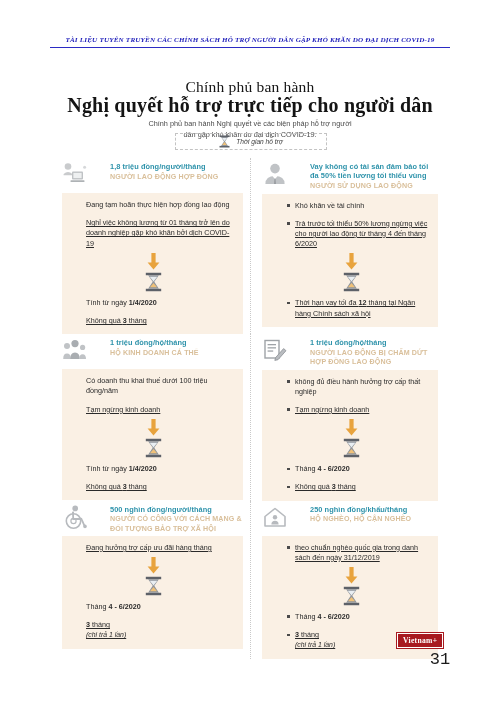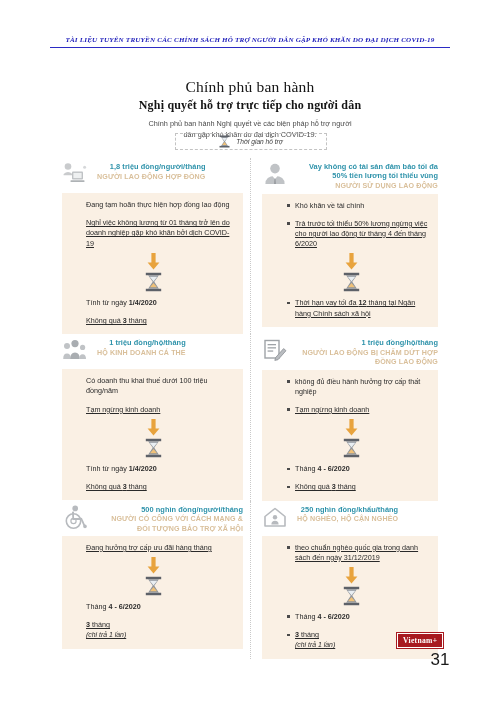--- a/index.html
+++ b/index.html
@@ -51,21 +51,21 @@
     font-family: "Liberation Serif", serif;
     font-weight: normal;
     font-size: 15.5px;
     color: #141414;
     line-height: 18px;
     letter-spacing: 0.2px;
   }
   .title-l2 {
     font-family: "Liberation Serif", serif;
     font-weight: bold;
-    font-size: 12px;
+    font-size: 20px;
     color: #141414;
     line-height: 19px;
     letter-spacing: 0.2px;
   }
   .subtitle {
     margin-top: 4px;
     font-family: "Liberation Sans", sans-serif;
     font-size: 7.3px;
     color: #4a4a4a;
     line-height: 10.5px;
@@ -109,24 +109,23 @@
     width: 50%;
     box-sizing: border-box;
     position: relative;
   }
   .col.left  { padding-right: 7px; }
   .col.right { padding-left: 11px; border-left: 1px dotted #c9c9c9; }
 
   .card-head {
     display: flex;
     align-items: flex-start;
-    gap: 9px;
+    gap: 22px;
     padding: 3px 0 2px 0;
     min-height: 30px;
-    text-align: right;
   }
   .card-icon {
     flex: 0 0 auto;
     width: 26px; height: 26px;
     display: flex; align-items: center; justify-content: center;
   }
   .card-icon svg { display: block; }
   .card-heads { padding-top: 1px; }
   .card-amount {
     font-size: 7.4px;
@@ -194,21 +193,21 @@
     letter-spacing: 0.3px;
     padding: 1.5px 5px 2px 5px;
     border: 1px solid #ffffff;
     box-shadow: 0 0 0 1px #a81a20;
   }
   .pageno {
     position: absolute;
     left: 420px; top: 650px;
     width: 40px;
     text-align: center;
-    font-family: Liberation Sans, sans-serif;
+    font-family: Liberation Mono, monospace;
     font-size: 17px;
     color: #1a1a1a;
   }
 </style>
 </head>
 <body>
 
 <div class="page">
 
   <div class="runhead">

